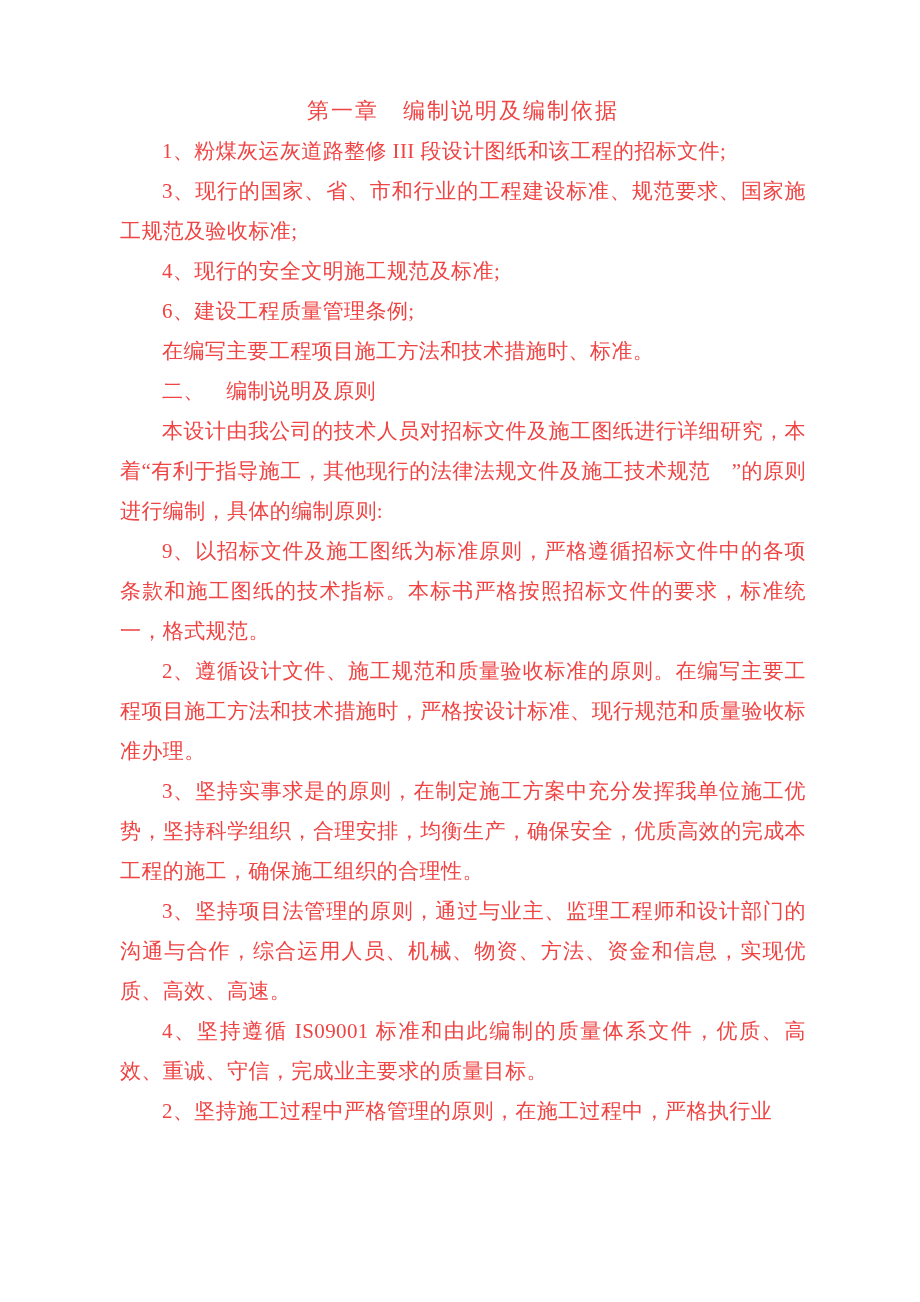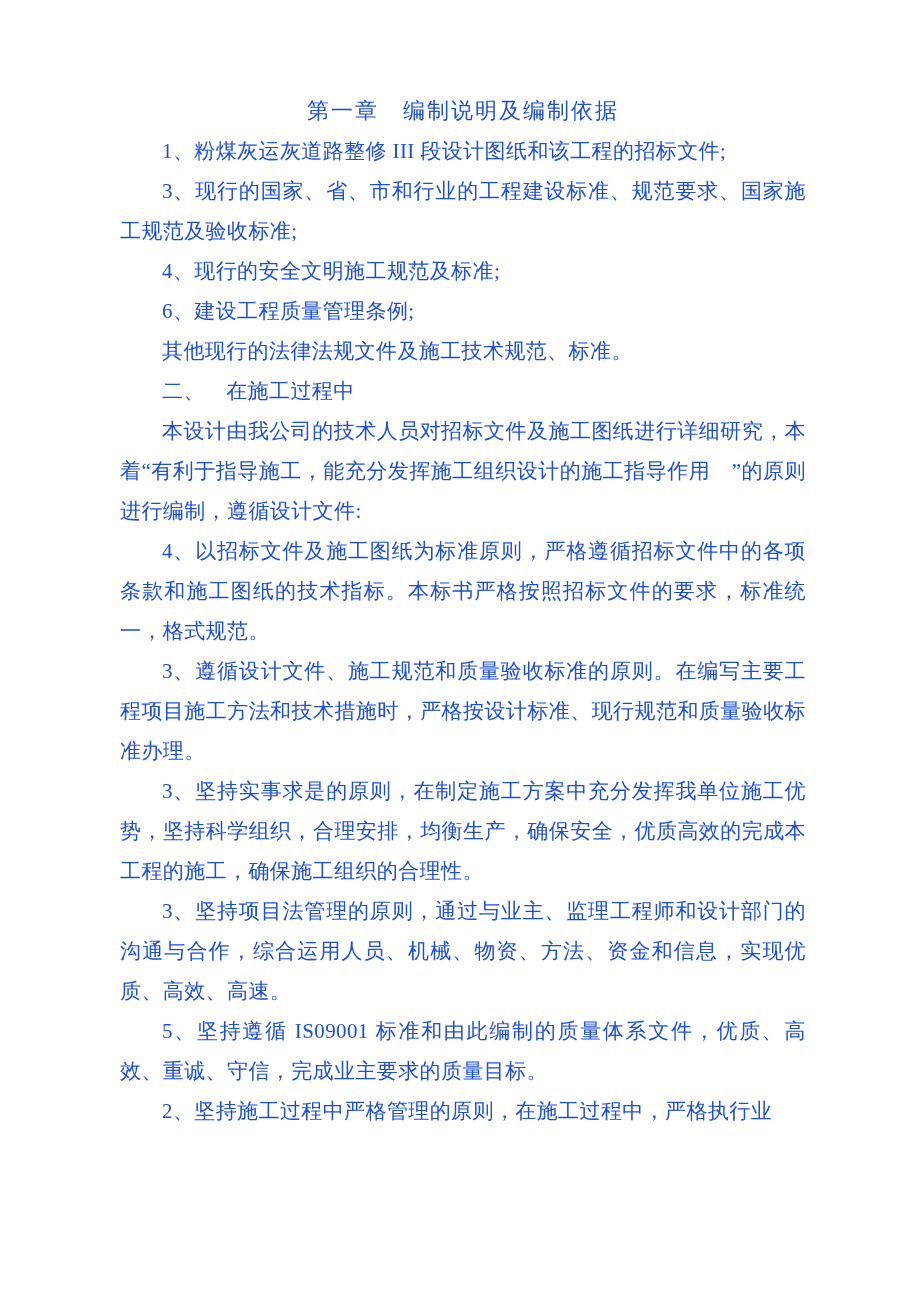--- a/index.html
+++ b/index.html
@@ -14,21 +14,21 @@
   }
   .page {
     box-sizing: border-box;
     width: 920px;
     height: 1302px;
     padding: 91px 114px 0 120px;
     background: #ffffff;
     font-family: "Liberation Serif", "DejaVu Serif", serif;
     font-size: 21px;
     line-height: 40px;
-    color: #1d4ed8;
+    color: #ef4444;
   }
   .page p {
     margin: 0;
     padding: 0;
     text-align: justify;
     text-justify: inter-ideograph;
     text-indent: 2em;
     letter-spacing: 0.4px;
     word-break: normal;
   }
@@ -41,22 +41,22 @@
 </style>
 </head>
 <body>
 
 <div class="page">
   <p class="doc-title">第一章　编制说明及编制依据</p>
   <p>1、粉煤灰运灰道路整修 III 段设计图纸和该工程的招标文件;</p>
   <p>3、现行的国家、省、市和行业的工程建设标准、规范要求、国家施工规范及验收标准;</p>
   <p>4、现行的安全文明施工规范及标准;</p>
   <p>6、建设工程质量管理条例;</p>
-  <p>其他现行的法律法规文件及施工技术规范、标准。</p>
-  <p>二、　在施工过程中</p>
-  <p>本设计由我公司的技术人员对招标文件及施工图纸进行详细研究，本着“有利于指导施工，能充分发挥施工组织设计的施工指导作用　”的原则进行编制，遵循设计文件:</p>
-  <p>4、以招标文件及施工图纸为标准原则，严格遵循招标文件中的各项条款和施工图纸的技术指标。本标书严格按照招标文件的要求，标准统一，格式规范。</p>
-  <p>3、遵循设计文件、施工规范和质量验收标准的原则。在编写主要工程项目施工方法和技术措施时，严格按设计标准、现行规范和质量验收标准办理。</p>
+  <p>在编写主要工程项目施工方法和技术措施时、标准。</p>
+  <p>二、　编制说明及原则</p>
+  <p>本设计由我公司的技术人员对招标文件及施工图纸进行详细研究，本着“有利于指导施工，其他现行的法律法规文件及施工技术规范　”的原则进行编制，具体的编制原则:</p>
+  <p>9、以招标文件及施工图纸为标准原则，严格遵循招标文件中的各项条款和施工图纸的技术指标。本标书严格按照招标文件的要求，标准统一，格式规范。</p>
+  <p>2、遵循设计文件、施工规范和质量验收标准的原则。在编写主要工程项目施工方法和技术措施时，严格按设计标准、现行规范和质量验收标准办理。</p>
   <p>3、坚持实事求是的原则，在制定施工方案中充分发挥我单位施工优势，坚持科学组织，合理安排，均衡生产，确保安全，优质高效的完成本工程的施工，确保施工组织的合理性。</p>
   <p>3、坚持项目法管理的原则，通过与业主、监理工程师和设计部门的沟通与合作，综合运用人员、机械、物资、方法、资金和信息，实现优质、高效、高速。</p>
-  <p>5、坚持遵循 IS09001 标准和由此编制的质量体系文件，优质、高效、重诚、守信，完成业主要求的质量目标。</p>
+  <p>4、坚持遵循 IS09001 标准和由此编制的质量体系文件，优质、高效、重诚、守信，完成业主要求的质量目标。</p>
   <p>2、坚持施工过程中严格管理的原则，在施工过程中，严格执行业</p>
 </div>
 
 </body></html>

